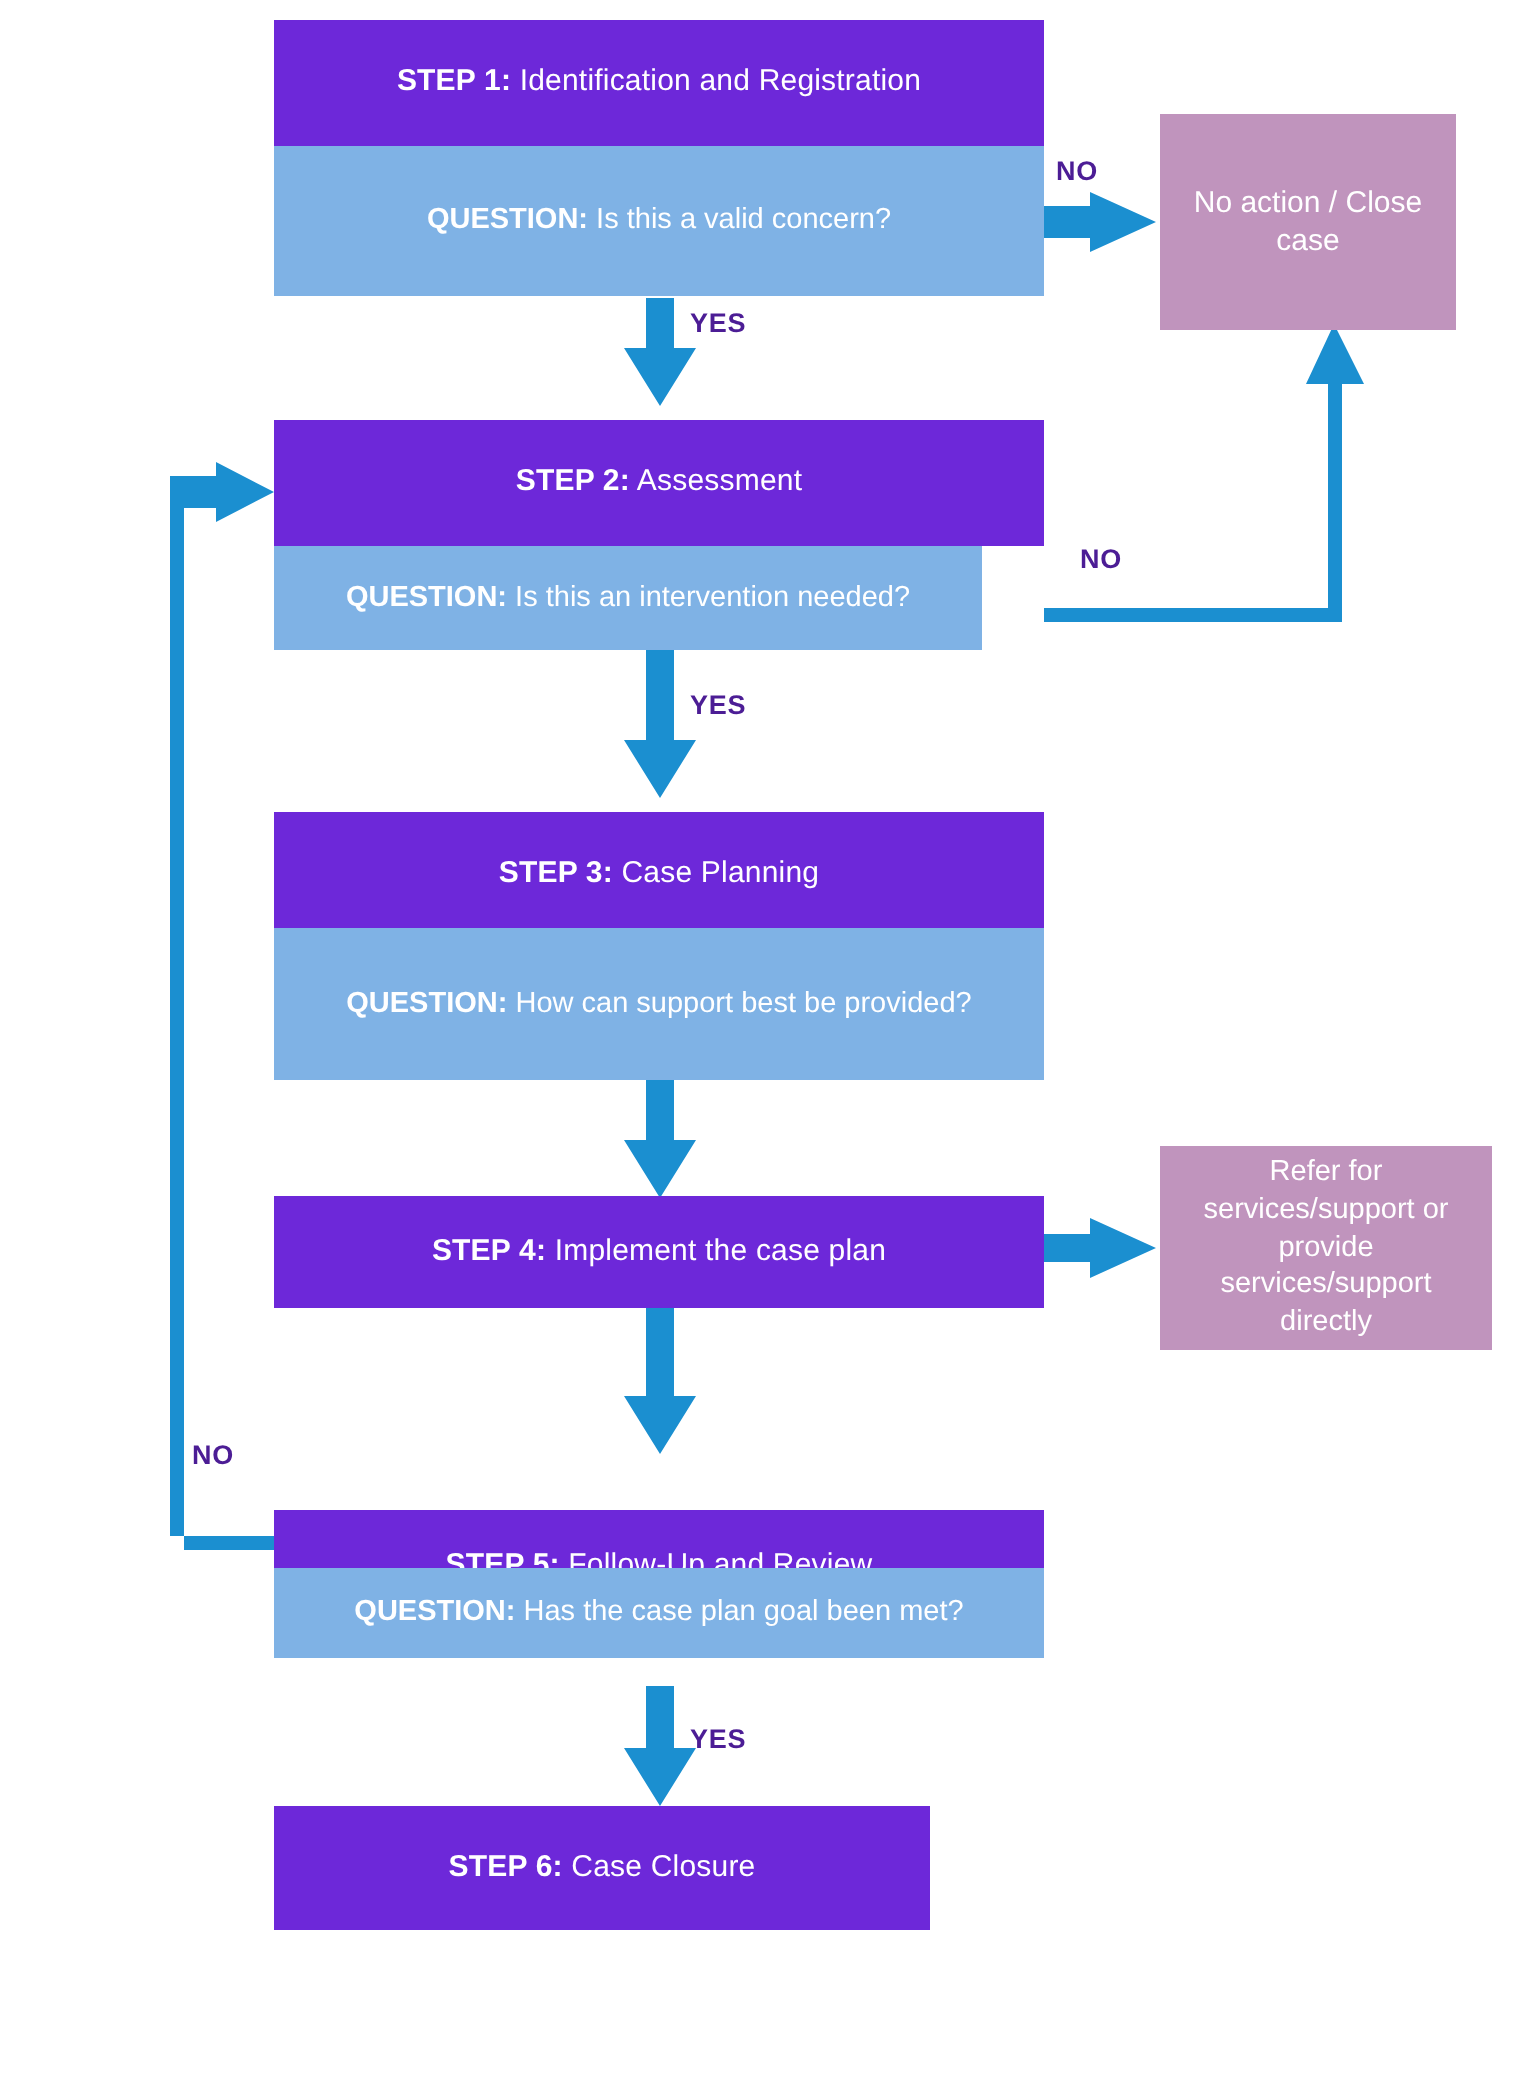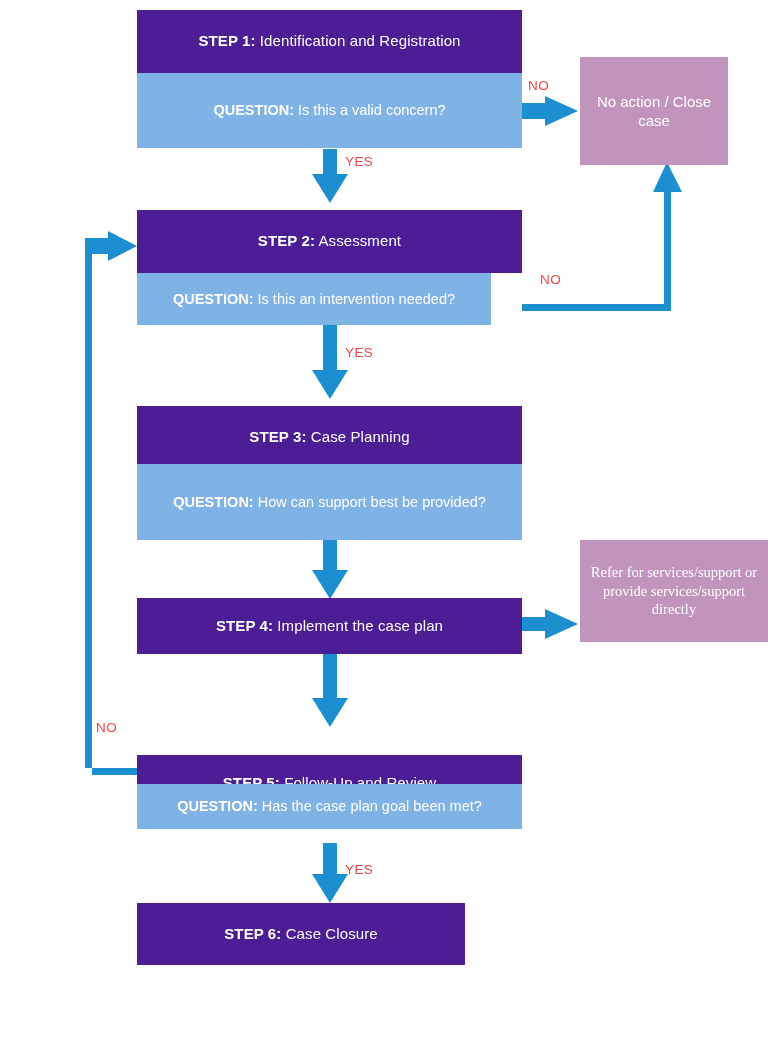--- a/index.html
+++ b/index.html
@@ -3,26 +3,26 @@
 <meta charset="utf-8">
 <style>
   html,body{margin:0;padding:0;background:#ffffff;}
   body{width:768px;height:1040px;position:relative;overflow:hidden;
        font-family:"Liberation Sans","DejaVu Sans",sans-serif;}
   #canvas{position:absolute;left:0;top:0;width:768px;height:1040px;}
   svg.layer{position:absolute;left:0;top:0;width:768px;height:1040px;pointer-events:none;}
 
   .box{position:absolute;box-sizing:border-box;display:flex;align-items:center;
        justify-content:center;text-align:center;color:#ffffff;}
-  .step-head{background:#4c1d95;font-size:15px;letter-spacing:.1px;line-height:1.25;}
+  .step-head{background:#6d28d9;font-size:15px;letter-spacing:.1px;line-height:1.25;}
   .step-q{background:#7fb2e5;font-size:14.5px;line-height:1.28;}
   .side-box{background:#c094bd;color:#ffffff;font-size:15px;line-height:1.3;}
   .lbl-strong{font-weight:bold;}
   .lbl-norm{font-weight:normal;}
-  .edge-label{position:absolute;color:#ef4444;font-weight:normal;font-size:13.5px;
+  .edge-label{position:absolute;color:#4c1d95;font-weight:bold;font-size:13.5px;
               letter-spacing:.4px;white-space:nowrap;}
   .inner{padding:0 10px;}
 </style>
 </head>
 <body>
 
 <div id="canvas">
 
   <svg class="layer" viewBox="0 0 768 1040">
     <g fill="#1b8fd0">
@@ -101,21 +101,21 @@
   <div class="box step-head" style="left:137px;top:903px;width:328px;height:62px;">
     <span class="inner">
       <span class="lbl-strong">STEP 6:</span><span class="lbl-norm"> Case Closure</span>
     </span>
   </div>
 
   <div class="box side-box" style="left:580px;top:57px;width:148px;height:108px;">
     <span class="inner">No action / Close case</span>
   </div>
 
-  <div class="box side-box" style="left:580px;top:540px;width:188px;height:102px;font-size:14.5px;font-family:Liberation Serif, serif;">
+  <div class="box side-box" style="left:580px;top:573px;width:166px;height:102px;font-size:14.5px;">
     <span class="inner">Refer for services/support or provide services/support directly</span>
   </div>
 
   <div class="edge-label" style="left:528px;top:78px;">NO</div>
   <div class="edge-label" style="left:345px;top:154px;">YES</div>
   <div class="edge-label" style="left:540px;top:272px;">NO</div>
   <div class="edge-label" style="left:345px;top:345px;">YES</div>
   <div class="edge-label" style="left:96px;top:720px;">NO</div>
   <div class="edge-label" style="left:345px;top:862px;">YES</div>
 

